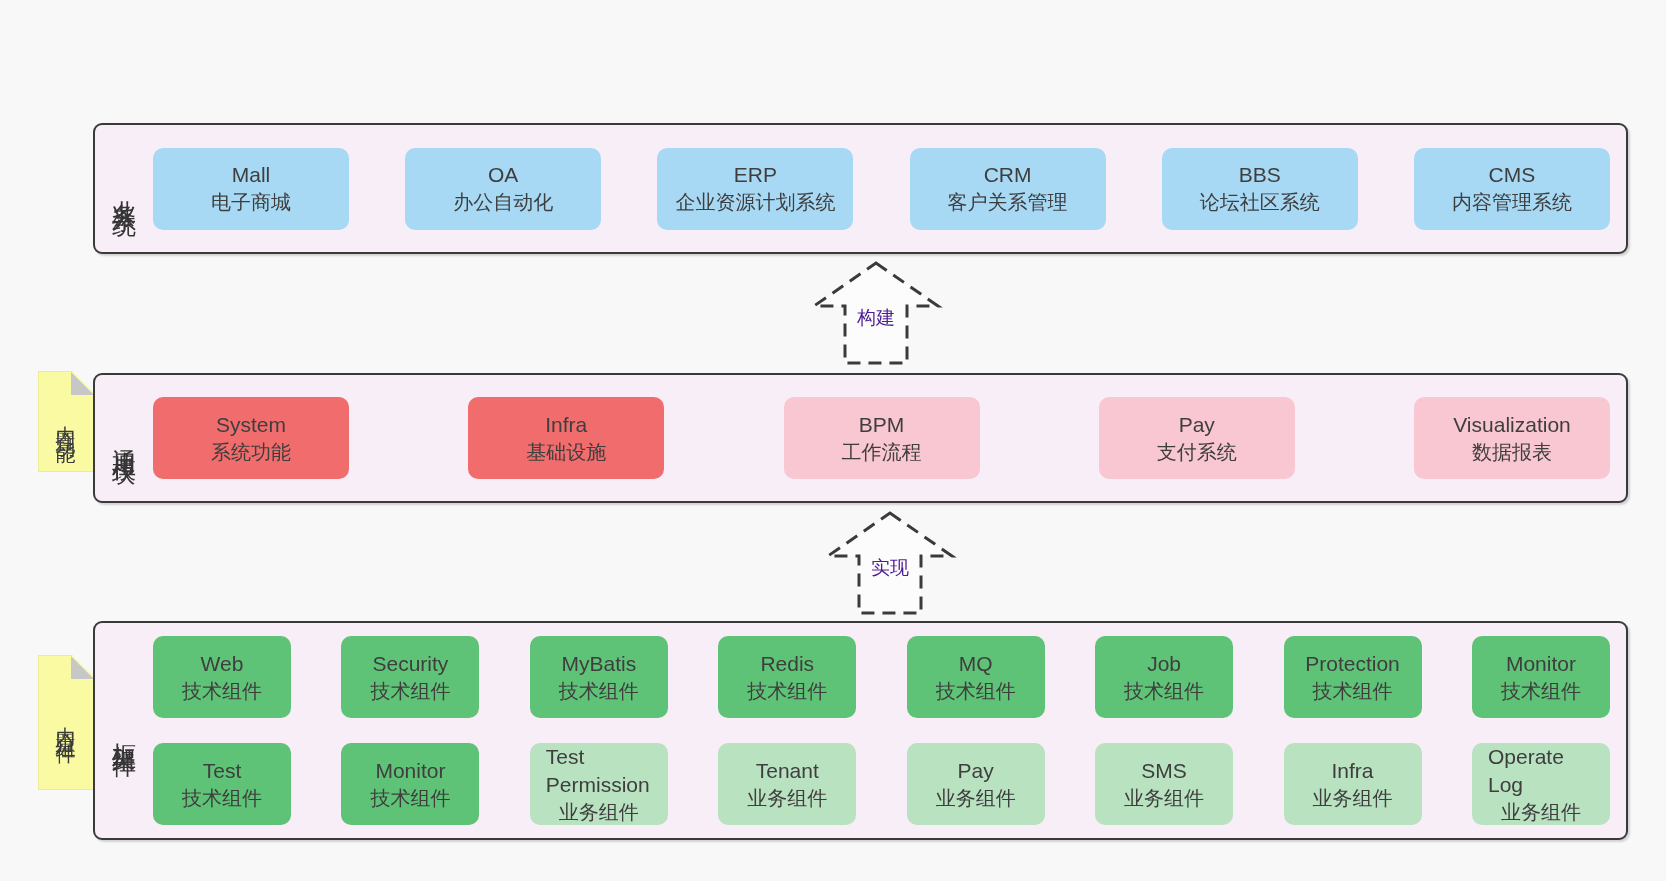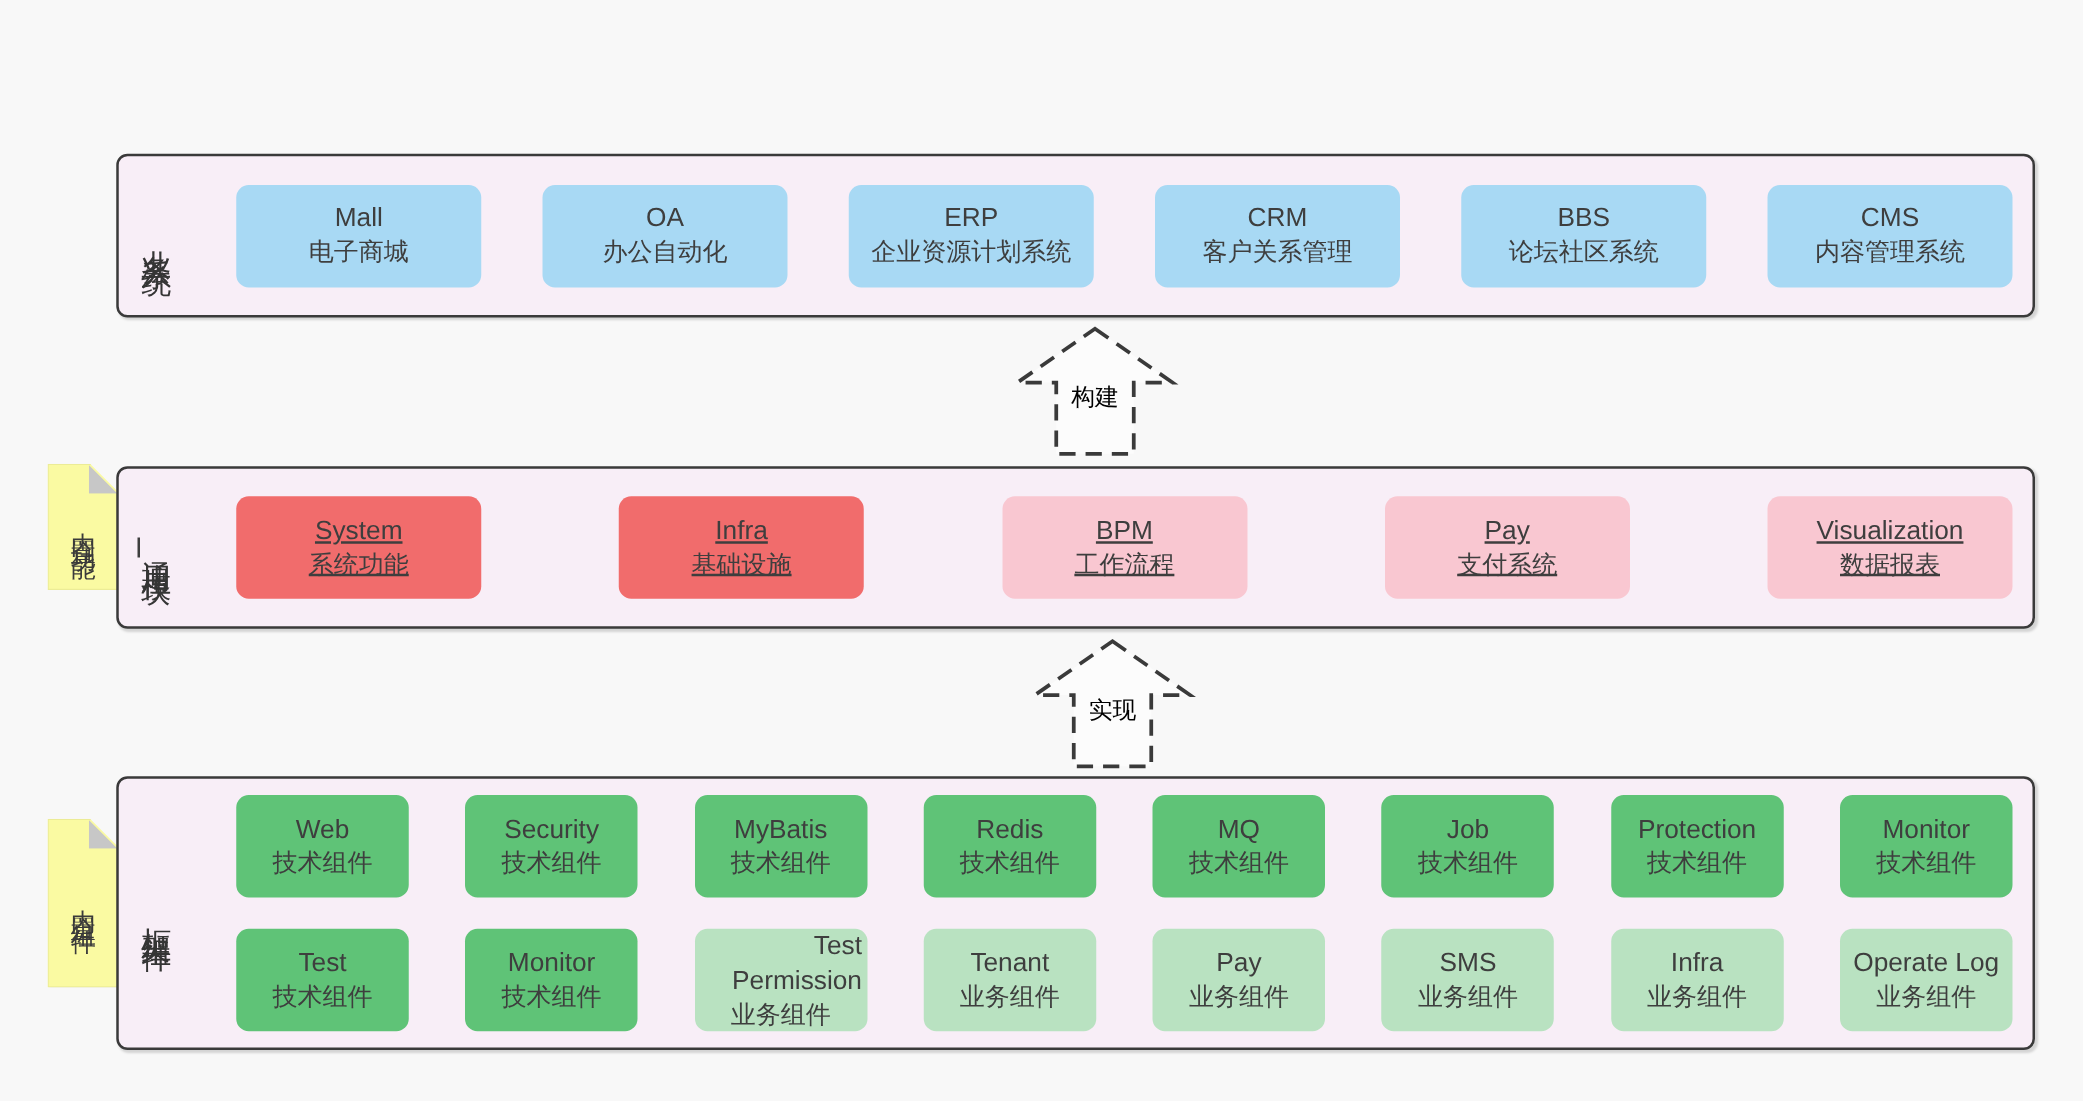--- a/index.html
+++ b/index.html
@@ -40,23 +40,22 @@
     padding-right:16px;gap:25px;
   }
   .box-row{
     display:flex;justify-content:space-between;align-items:center;
   }
 
   
   .box{
     height:82px;border-radius:10px;
     display:flex;flex-direction:column;justify-content:center;align-items:center;
-    text-align:right;line-height:1.32;
-    padding:2px 4px;
-    margin-left:36px;
+    text-align:left;line-height:1.32;
+    padding:2px 16px;
   }
   .box-wide{width:196px;}
   .box-narrow{width:138px;}
   .box-name{font-size:21px;}
   .box-desc{font-size:20px;}
   .box.blue{background:var(--box-blue);}
   .box.red{background:var(--box-red);}
   .box.pink{background:var(--box-pink);}
   .box.green{background:var(--box-green);}
   .box.green-light{background:var(--box-green-light);}
@@ -78,27 +77,27 @@
   .sticky-text{
     writing-mode:vertical-lr;text-orientation:upright;
     font-size:20px;letter-spacing:6px;color:#3a3a3a;
   }
 
   
   .arrow{position:absolute;width:132px;height:108px;z-index:3;}
   .arrow svg{position:absolute;inset:0;overflow:visible;}
   .arrow-label{
     position:absolute;left:50%;top:46px;transform:translateX(-50%);
-    font-size:19px;color:#000000;background:#fcfcfc;
+    font-size:19px;color:#4c1d95;background:#fcfcfc;
     padding:0 3px;white-space:nowrap;
   }
 
   
   #panel-business {left:93px;top:123px;width:1535px;height:131px;}
-  #panel-common   {left:93px;top:373px;width:1535px;height:130px;text-decoration:underline;}
+  #panel-common   {left:93px;top:373px;width:1535px;height:130px;}
   #panel-framework{left:93px;top:621px;width:1535px;height:219px;}
   #sticky-functions {left:38px;top:371px;height:101px;}
   #sticky-components{left:38px;top:655px;height:135px;}
   #arrow-build    {left:810px;top:259px;}
   #arrow-implement{left:824px;top:509px;}
 </style>
 </head>
 <body>
 
 <div class="canvas">

